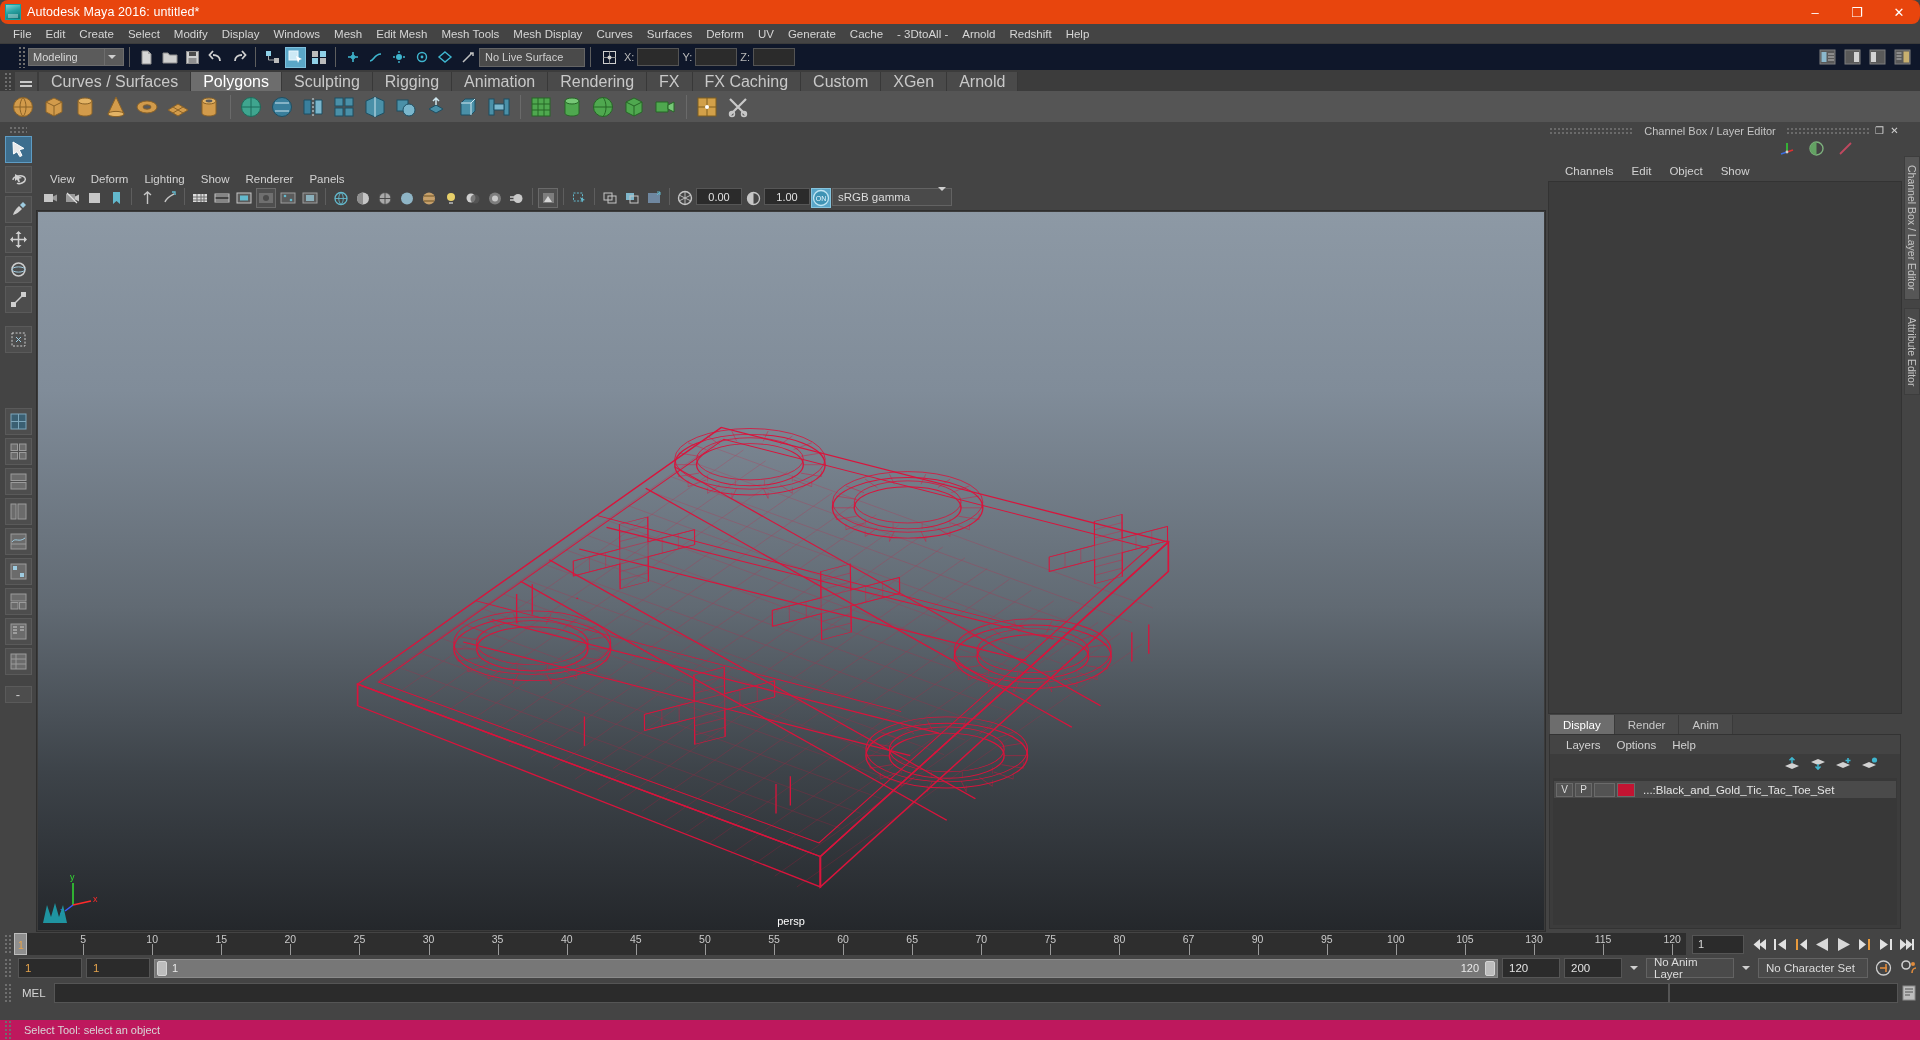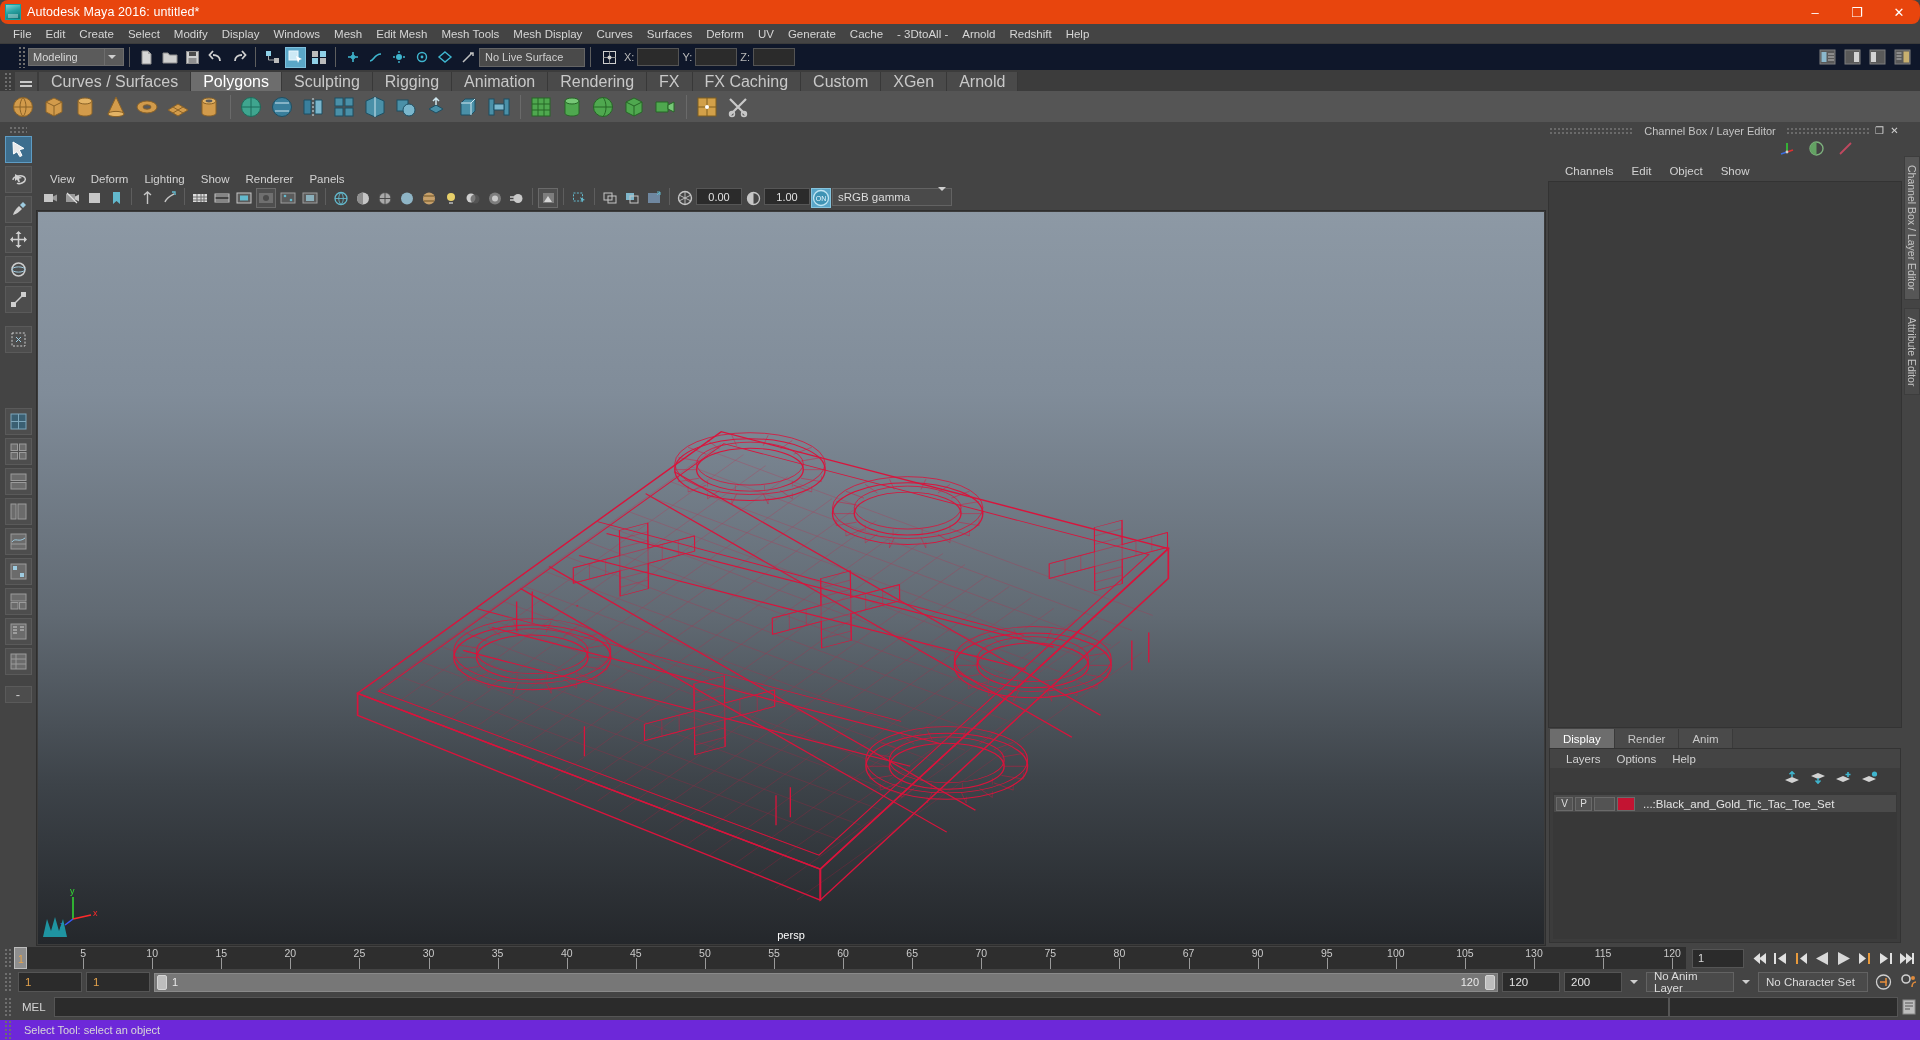--- a/index.html
+++ b/index.html
@@ -197,21 +197,21 @@
   .rarrow { width:16px;height:20px;display:flex;align-items:center;justify-content:center;}
 
   
   .melrow { height:26px;flex:0 0 26px;background:#444444;display:flex;align-items:center;padding-left:4px;}
   .mellab { font-size:11.5px;color:#d5d5d5;padding:0 8px; }
   .melinput { flex:1 1 auto;height:20px;background:#2b2b2b;border:1px solid #555;}
   .melout { width:229px;height:20px;background:#2b2b2b;border:1px solid #555;}
   .melico { width:22px;height:20px;display:flex;align-items:center;justify-content:center;}
 
   
-  .statusbar { height:20px;flex:0 0 20px;background:#6d28d9;display:flex;align-items:center;padding-left:4px;}
+  .statusbar { height:20px;flex:0 0 20px;background:#be185d;display:flex;align-items:center;padding-left:4px;margin-top:14px;}
   .statusbar .stxt { font-size:11px;color:#d8d8d8;padding-left:10px;}
 </style>
 </head>
 <body>
 
 <div id="app">
 
   <div class="titlebar">
     <div class="appicon"></div>
     <div class="ttl">Autodesk Maya 2016: untitled*</div>

